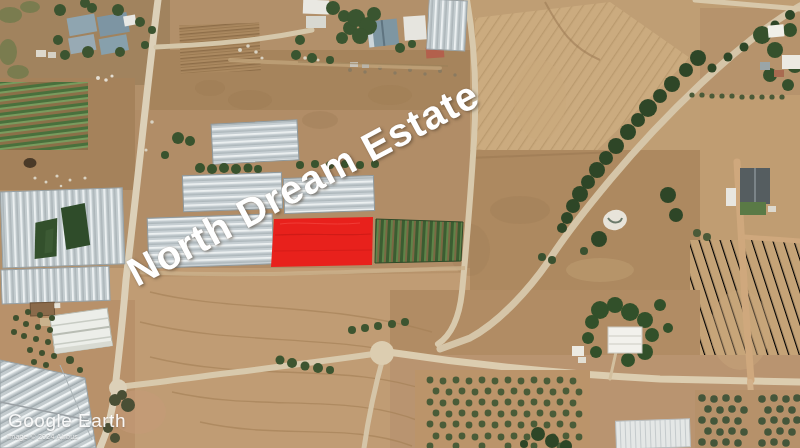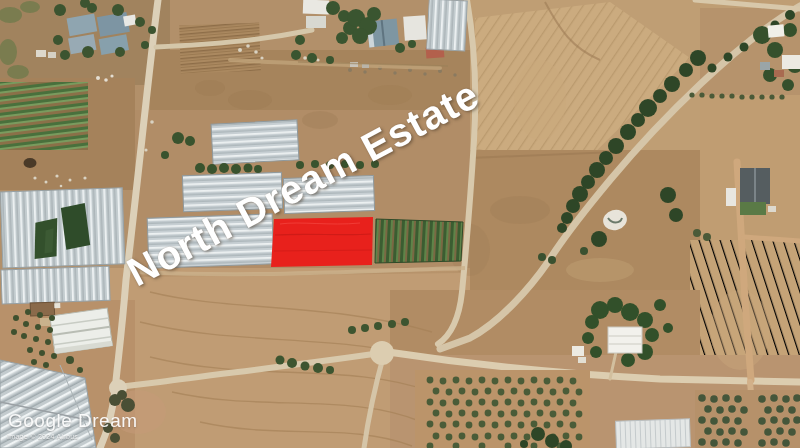--- a/index.html
+++ b/index.html
@@ -567,15 +567,15 @@
 
   <g>
     <polygon points="274,219 373,217 372,265 271,267" fill="#e8211c"></polygon>
     <path d="M275,235 C305,233 345,236 371,234" stroke="#b81512" stroke-width="1.2" fill="none" opacity=".5"></path>
     <path d="M274,251 L372,250" stroke="#b81512" stroke-width="1" fill="none" opacity=".4"></path>
     <path d="M280,224 C300,221 330,226 360,223" stroke="#f9554f" stroke-width="1" fill="none" opacity=".5"></path>
   </g>
 </svg>
 
   <div class="estate-label">North Dream Estate</div>
-  <div class="ge-logo">Google Dream</div>
+  <div class="ge-logo">Google Earth</div>
   <div class="attrib">Image © 2024 Airbus</div>
 </div>
 
 </body></html>

